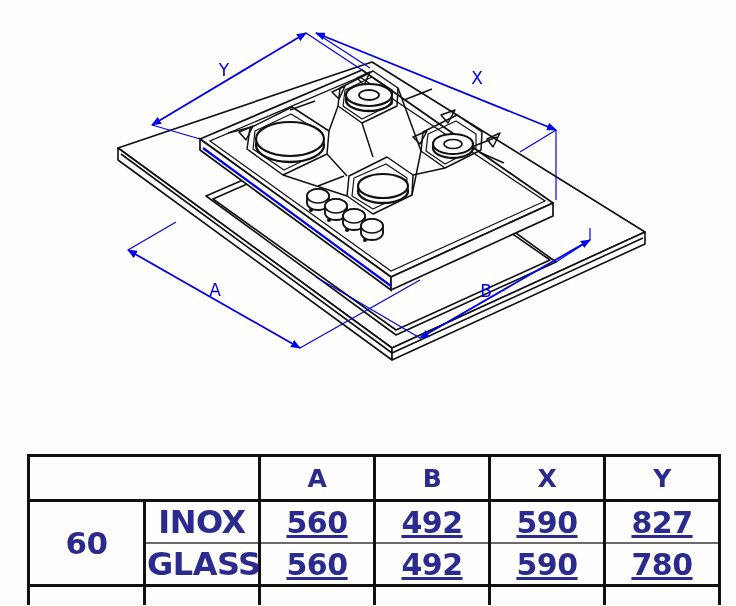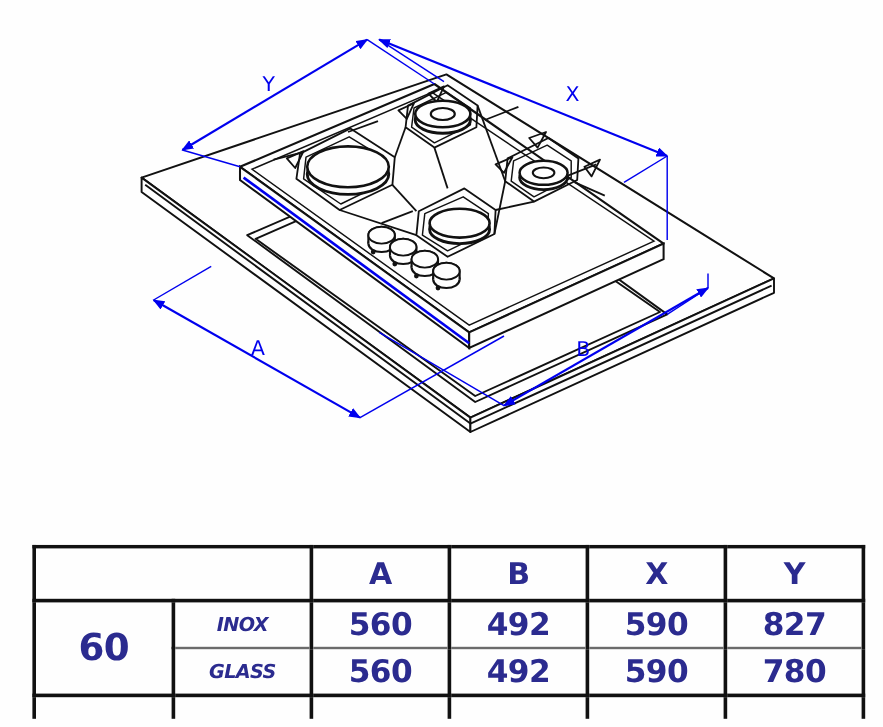--- a/index.html
+++ b/index.html
@@ -68,26 +68,26 @@
     font-size: 25px;
   }
   td.hdr-blank {
     background: #fefefe;
   }
   td.size-cell {
     font-size: 31px;
   }
   td.finish-cell {
     height: 35px;
-    font-size: 16px;
-    font-style: italic;
+    font-size: 32px;
   }
   td.val-cell {
     height: 35px;
-    font-size: 26px;
+    font-size: 30px;
+    text-decoration: underline;
   }
   
   tr.row-inox td.finish-cell,
   tr.row-inox td.val-cell {
     border-bottom: 2px solid #6b6b6b;
   }
   tr.row-glass td.finish-cell,
   tr.row-glass td.val-cell {
     border-top: 2px solid #ef4444;
   }

